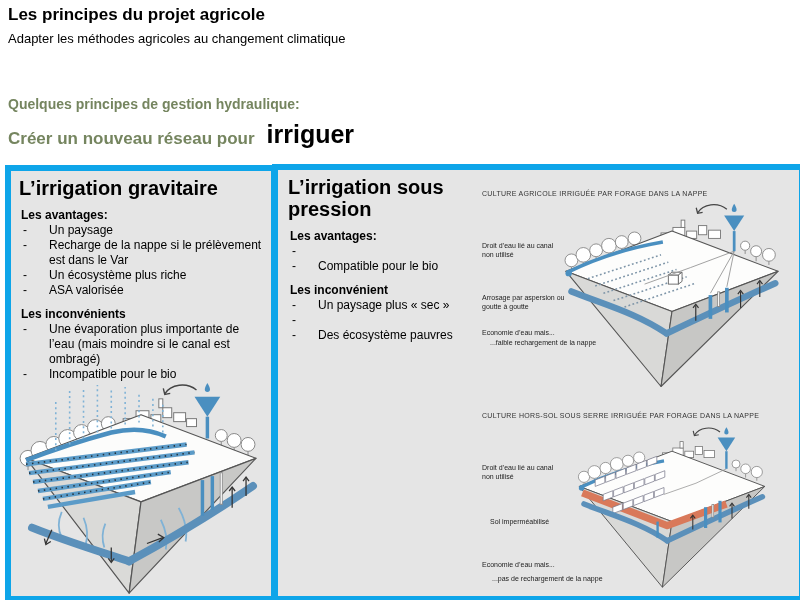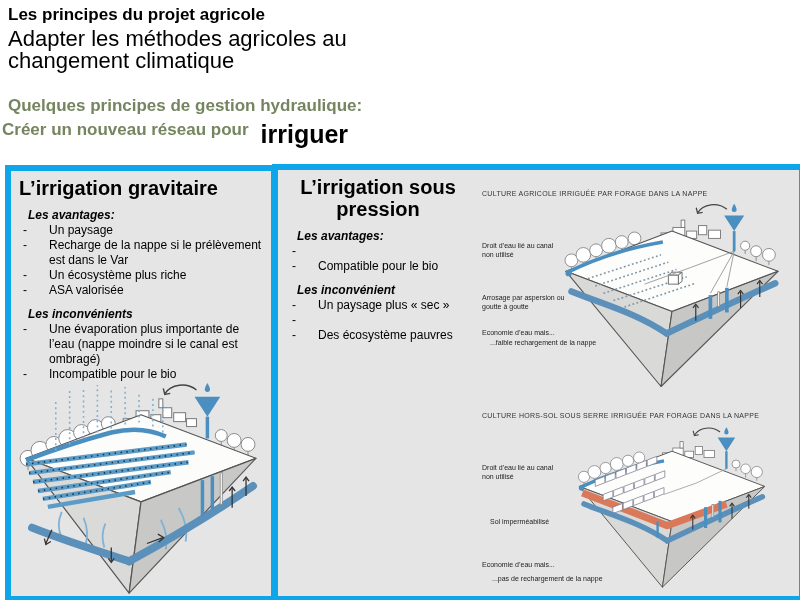--- a/index.html
+++ b/index.html
@@ -2,35 +2,35 @@
 <html><head>
 <meta charset="utf-8">
 <style>
   html,body{margin:0;padding:0;}
   body{
     width:800px;height:600px;position:relative;background:#fff;
     font-family:"Liberation Sans", sans-serif;color:#000;overflow:hidden;
   }
   
   .page-title{position:absolute;left:8px;top:5px;font-size:17px;font-weight:bold;margin:0;}
-  .page-subtitle{position:absolute;left:8px;top:28px;width:440px;font-size:22px;line-height:22px;}
-  .section-heading{position:absolute;left:8px;top:96px;font-size:17px;font-weight:bold;color:#75855F;}
-  .section-line{position:absolute;left:2px;top:120px;font-size:17px;font-weight:bold;color:#75855F;display:flex;align-items:flex-start;}
+  .page-subtitle{position:absolute;left:8px;top:28px;width:440px;font-size:13px;line-height:22px;}
+  .section-heading{position:absolute;left:8px;top:96px;font-size:14px;font-weight:bold;color:#75855F;}
+  .section-line{position:absolute;left:8px;top:120px;font-size:17px;font-weight:bold;color:#75855F;display:flex;align-items:flex-end;}
   .section-line .emph{font-size:25px;color:#000;margin-left:12px;}
   
   .panel{position:absolute;border:6px solid #0ea5e9;background:#e5e5e5;overflow:visible;}
   .panel-left{left:5px;top:165px;width:260px;height:425px;}
   .panel-right{left:272px;top:164px;width:521px;height:426px;}
   .panel h2{font-size:20px;font-weight:bold;margin:6px 8px 2px;line-height:22px;}
-  .subhead{font-size:12px;font-weight:bold;margin:9px 17px 1px;font-style:italic;}
+  .subhead{font-size:12px;font-weight:bold;margin:9px 10px 1px;}
   .dash-item{display:flex;font-size:12px;line-height:15px;margin:0 6px 0 12px;}
   .dash-item .dash{width:26px;flex:none;}
   
   .rp-text{position:absolute;left:2px;top:0;width:196px;}
-  .rp-text h2{margin:6px 8px 2px;text-align:center;}
+  .rp-text h2{margin:6px 8px 2px;}
   
   .figure{position:absolute;left:202px;width:318px;}
   .figure-top{top:18px;height:212px;}
   .figure-bottom{top:240px;height:182px;}
   .fig-caption{position:absolute;left:2px;top:2px;font-size:7px;letter-spacing:0.3px;color:#333;white-space:nowrap;}
   .fig-label{position:absolute;font-size:7px;line-height:8.5px;color:#222;width:82px;}
   .fig-label.wide{width:130px;white-space:nowrap;}
   .fig-svg{position:absolute;right:0;}
   
   .illus-left{position:absolute;left:1px;top:210px;}
@@ -63,21 +63,21 @@
       <span>Un écosystème plus riche</span>
     </div>
   <div class="dash-item">
       <span class="dash">-</span>
       <span>ASA valorisée</span>
     </div>
 
   <div class="subhead">Les inconvénients</div>
   <div class="dash-item">
       <span class="dash">-</span>
-      <span>Une évaporation plus importante de l’eau (nappe moindre si le canal est ombragé)</span>
+      <span>Une évaporation plus importante de l’eau (mais moindre si le canal est ombragé)</span>
     </div>
   <div class="dash-item">
       <span class="dash">-</span>
       <span>Incompatible pour le bio</span>
     </div>
 
   <svg class="illus-left" width="258" height="218" viewBox="0 0 260 220" xmlns="http://www.w3.org/2000/svg">
     <g fill="#fff" stroke="#888" stroke-width="1">
       <path d="M16 84 v6 M28 77 v7 M42 71 v7 M56 65 v7 M70 59 v7 M84 54 v6 M97 50 v6" fill="none"></path>
       <circle cx="16" cy="78" r="8"></circle>

